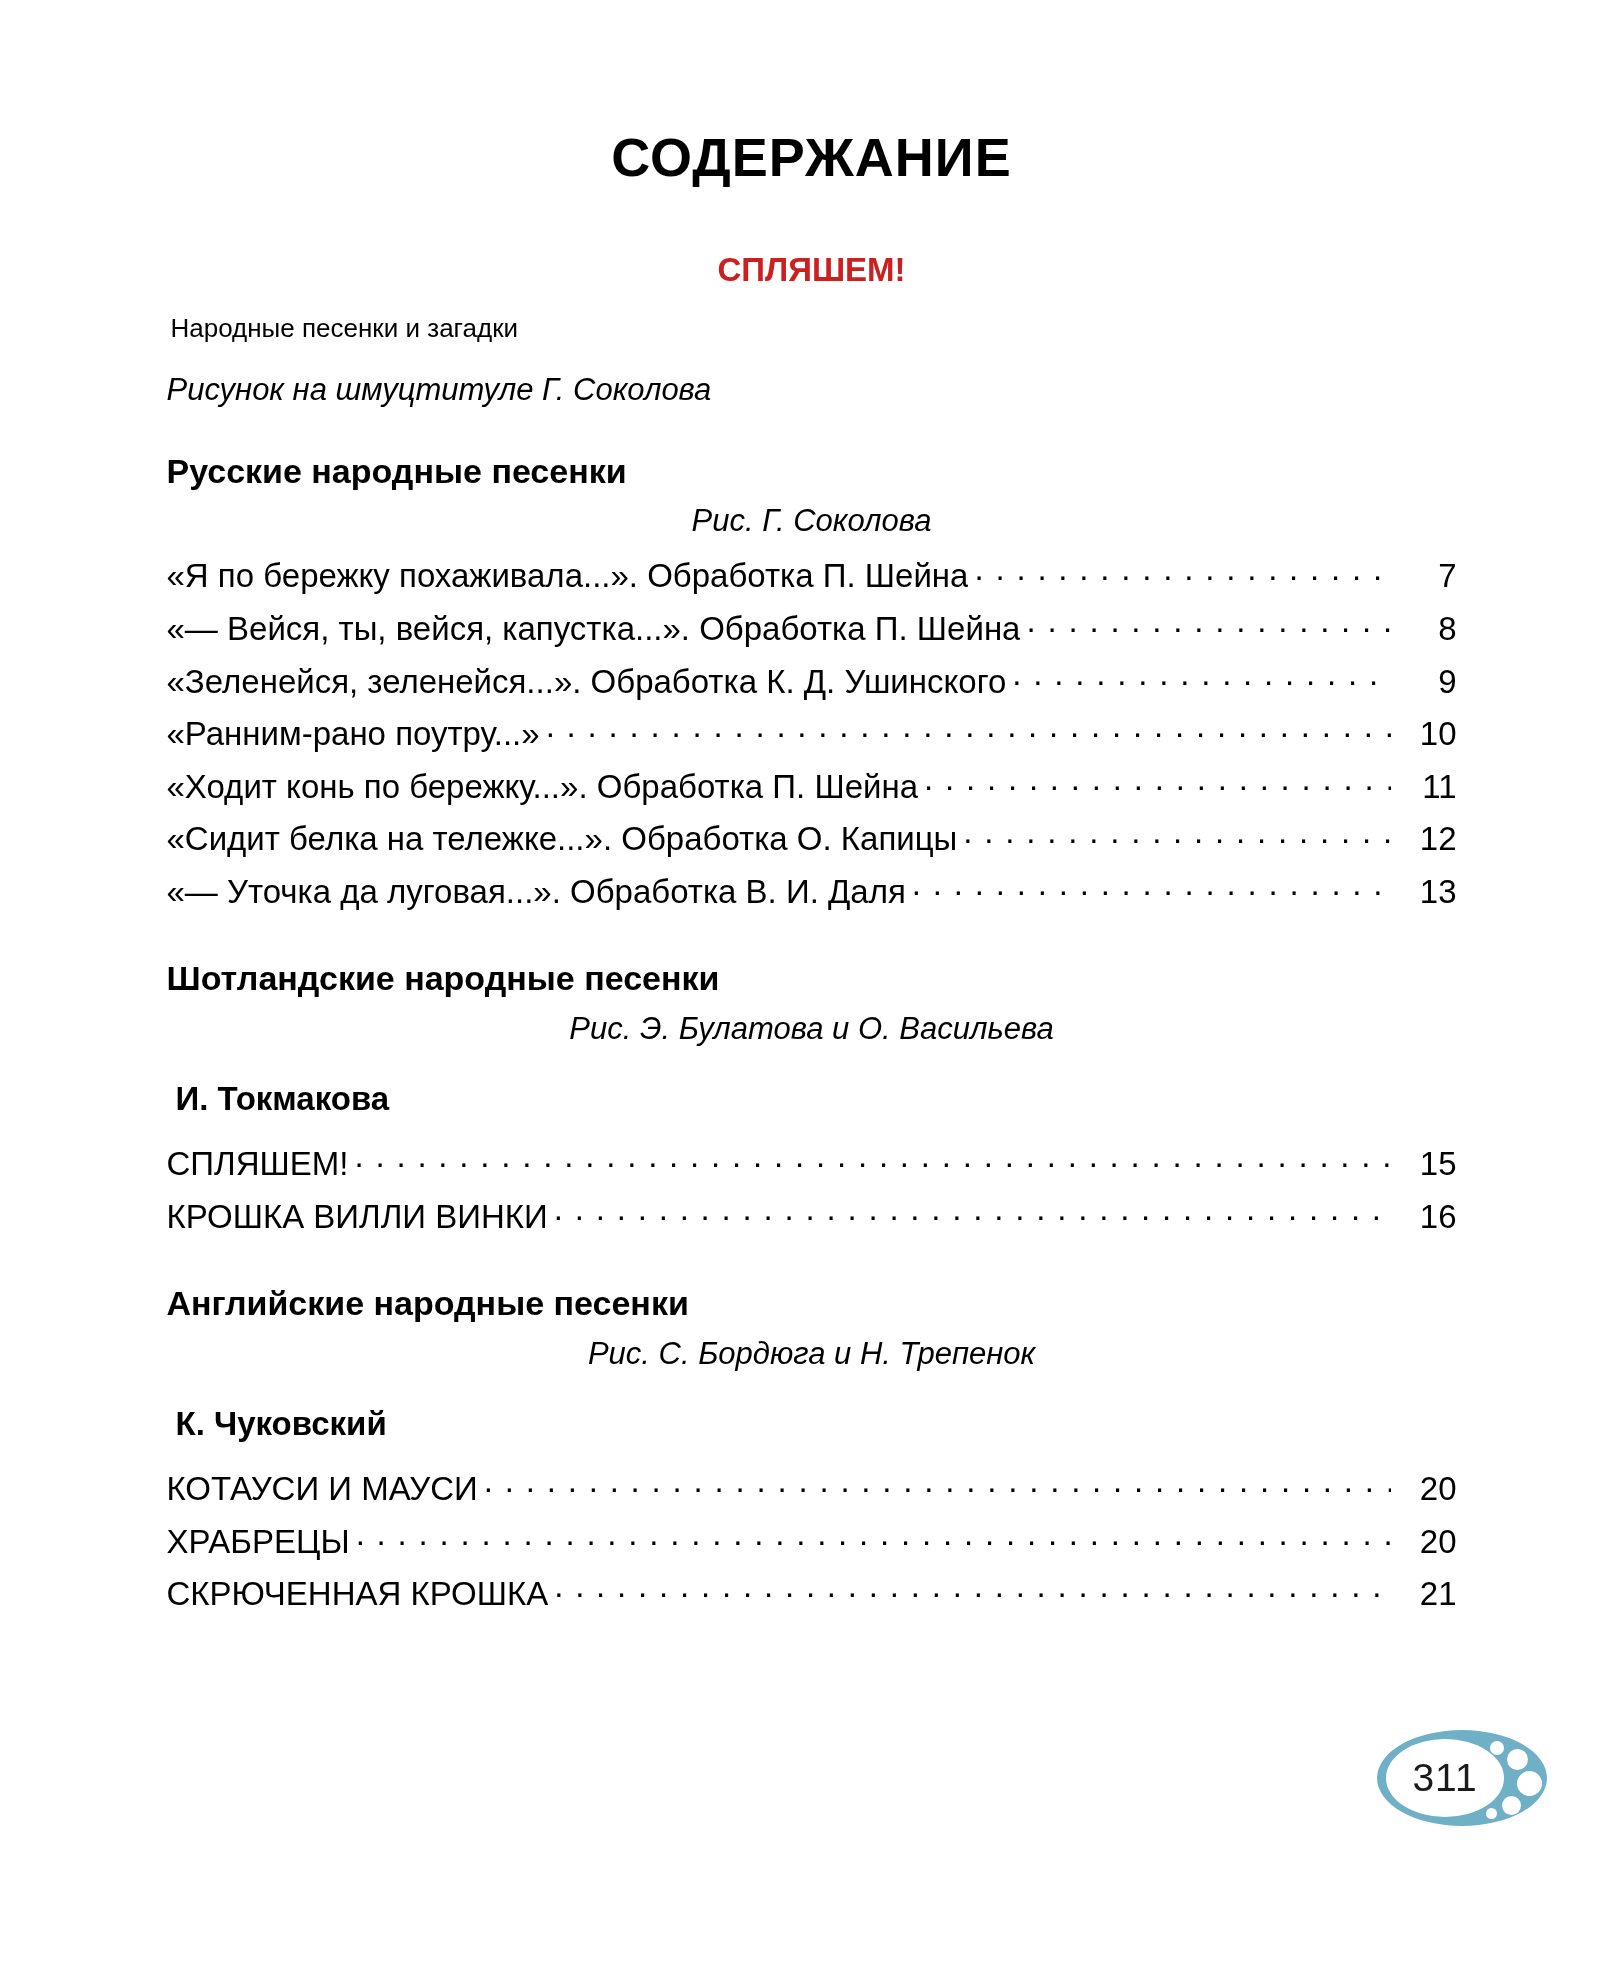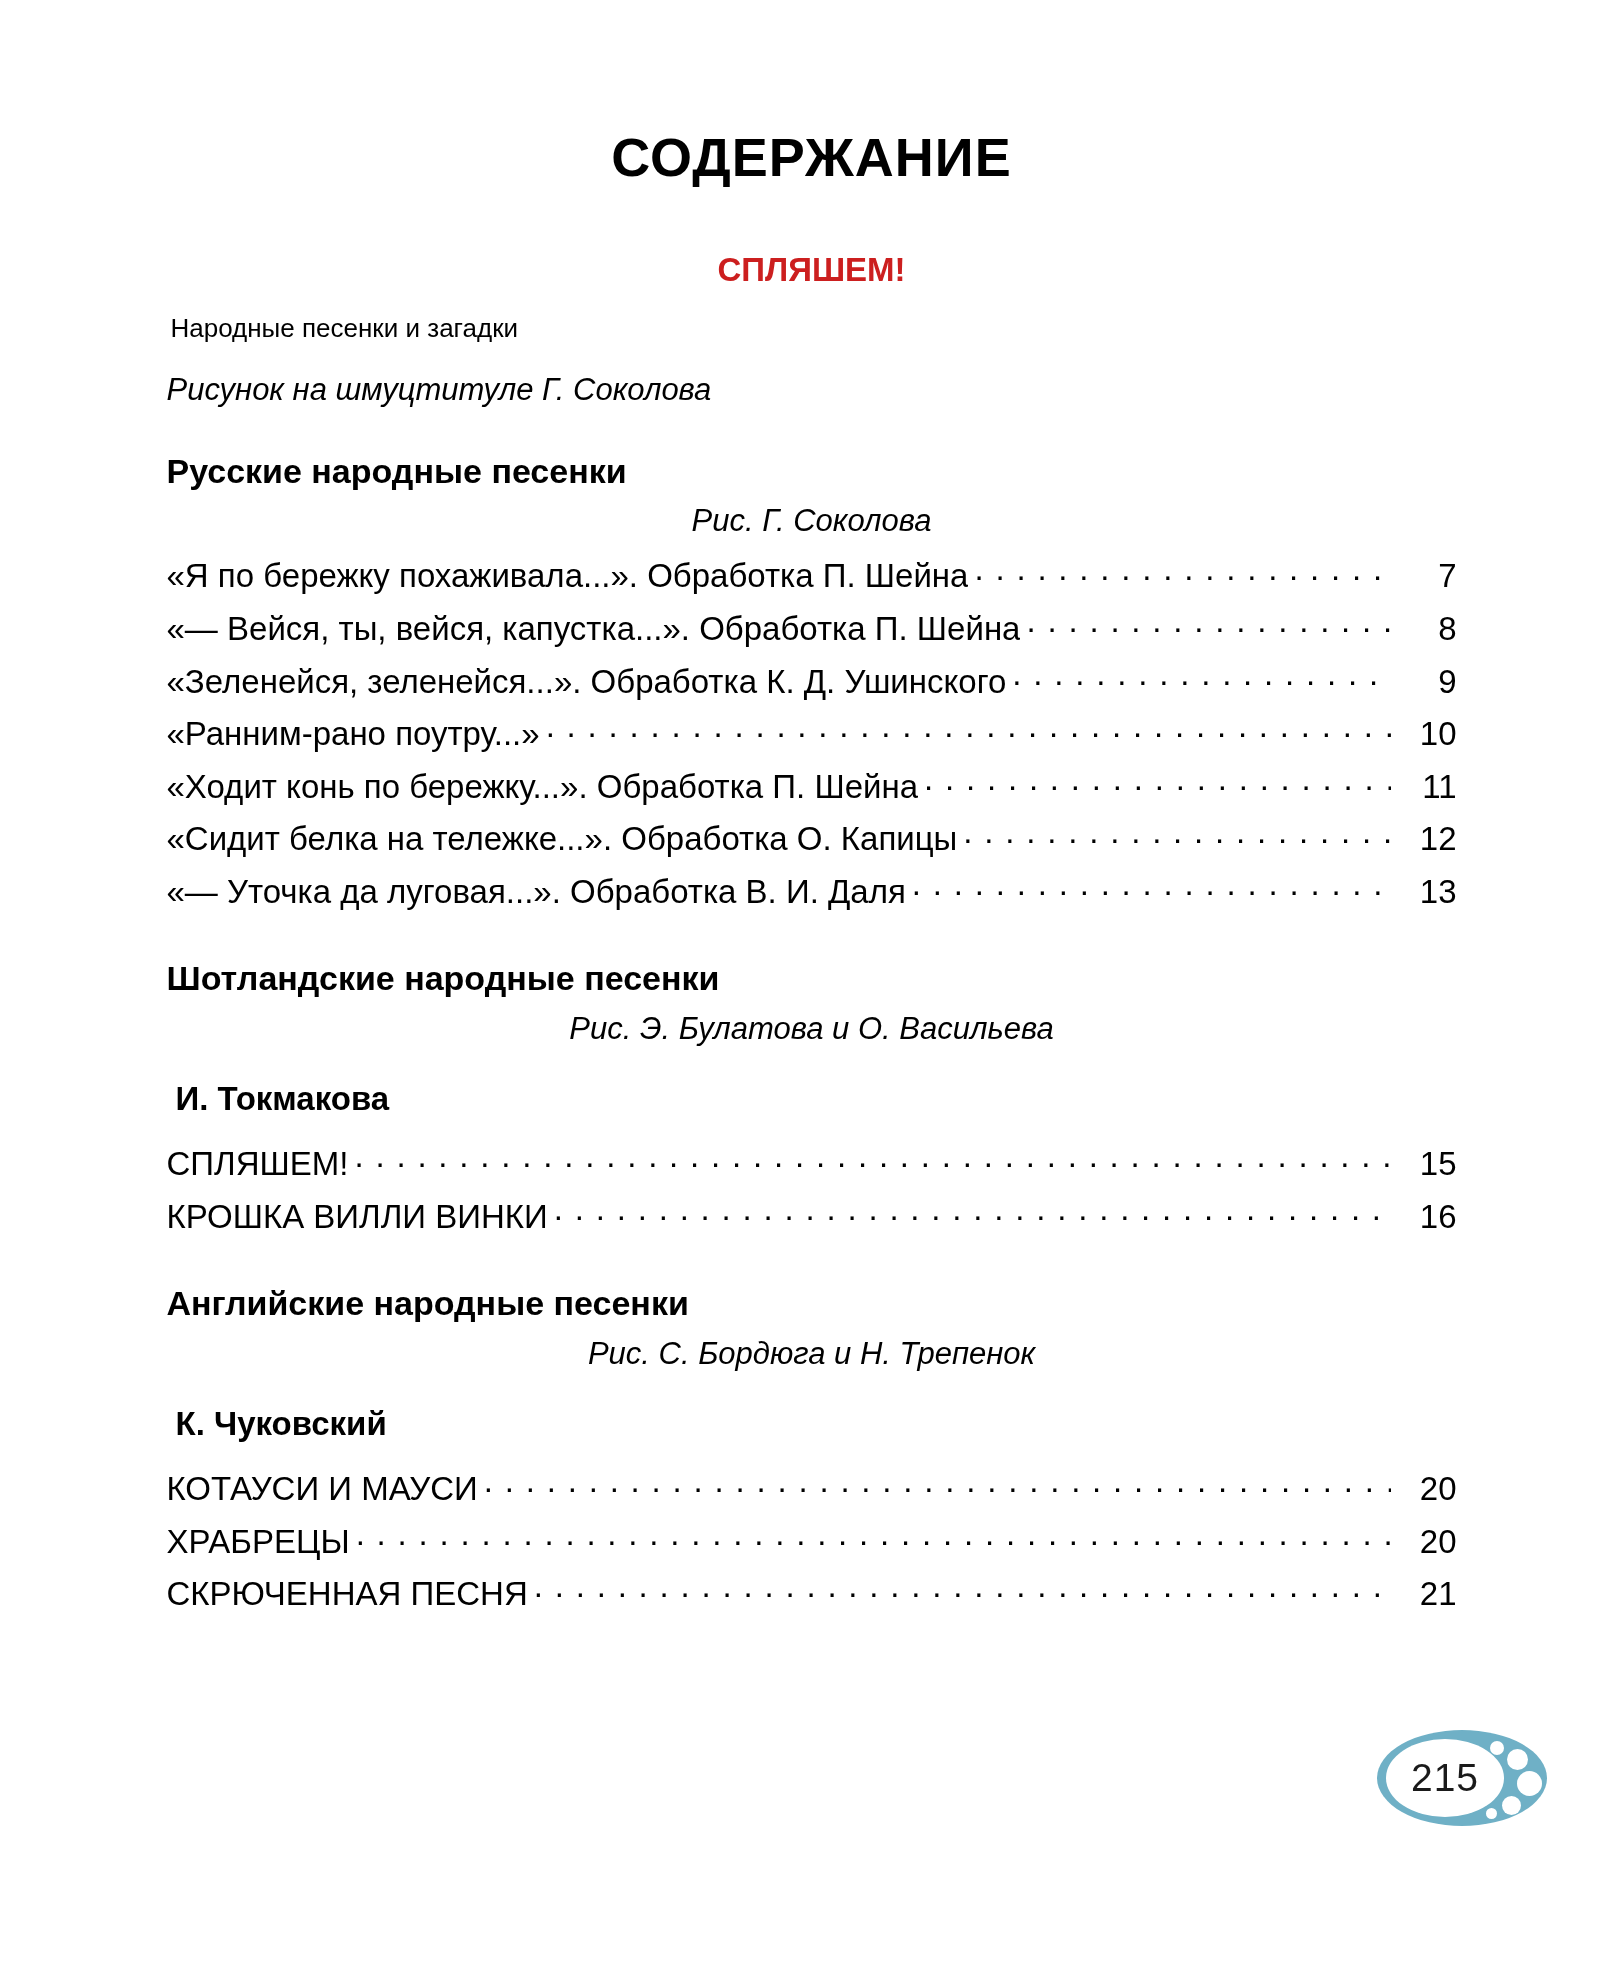--- a/index.html
+++ b/index.html
@@ -275,34 +275,34 @@
               <span class="entry-label">КОТАУСИ И МАУСИ</span>
               <span class="entry-dots"></span>
               <span class="entry-page">20</span>
             </li>
             <li class="entry">
               <span class="entry-label">ХРАБРЕЦЫ</span>
               <span class="entry-dots"></span>
               <span class="entry-page">20</span>
             </li>
             <li class="entry">
-              <span class="entry-label">СКРЮЧЕННАЯ ПЕСНЯ</span>
+              <span class="entry-label">СКРЮЧЕННАЯ КРОШКА</span>
               <span class="entry-dots"></span>
               <span class="entry-page">21</span>
             </li>
           </ul>
         </div>
       </div>
 
   </div>
 
   <div class="page-badge">
     <div class="badge-outer" style="background: rgb(111, 176, 198);"></div>
     <div class="bub bub1"></div>
     <div class="bub bub2"></div>
     <div class="bub bub3"></div>
     <div class="bub bub4"></div>
     <div class="bub bub5"></div>
     <div class="badge-inner"></div>
-    <div class="badge-num">215</div>
+    <div class="badge-num">311</div>
   </div>
 
 </div>
 
 </body></html>

